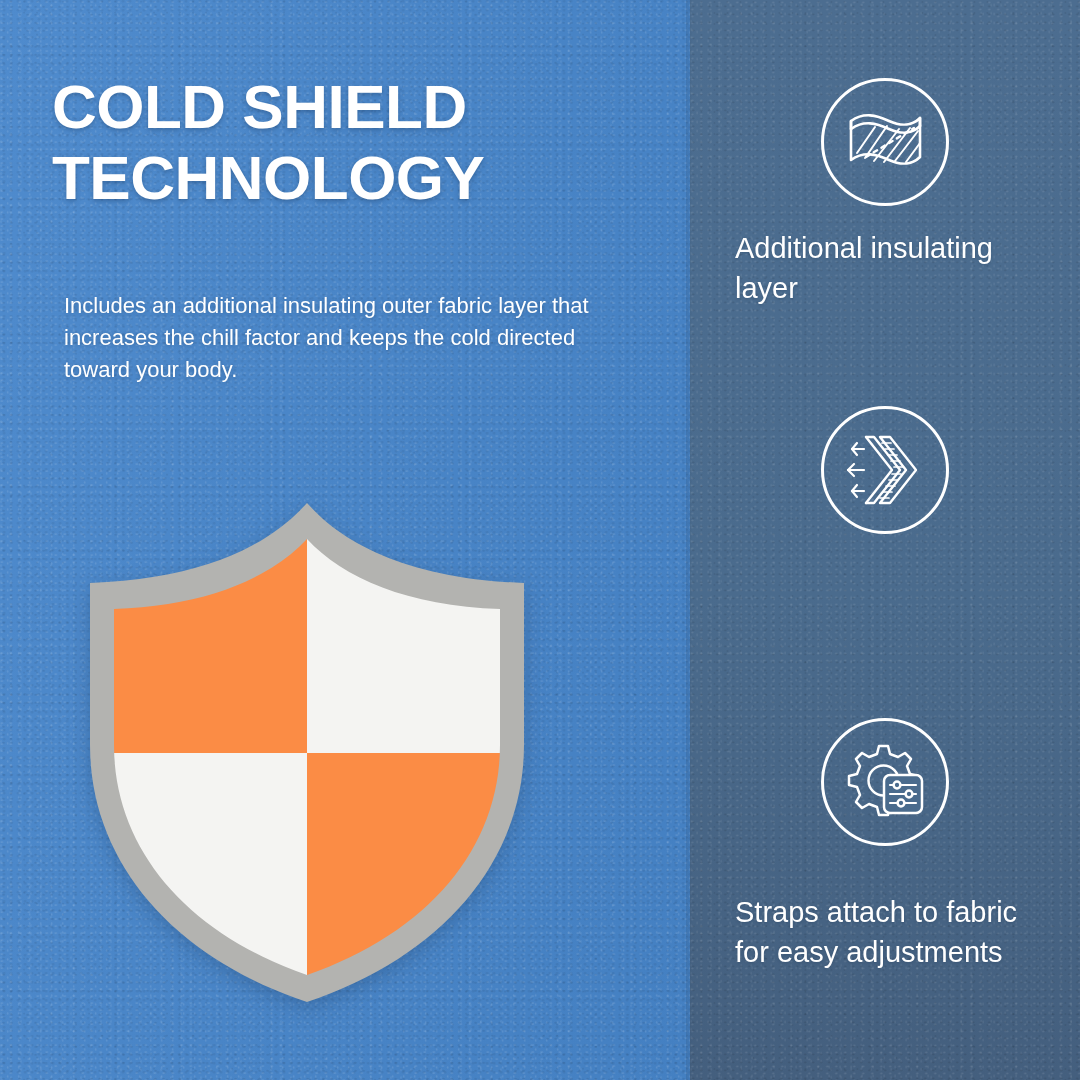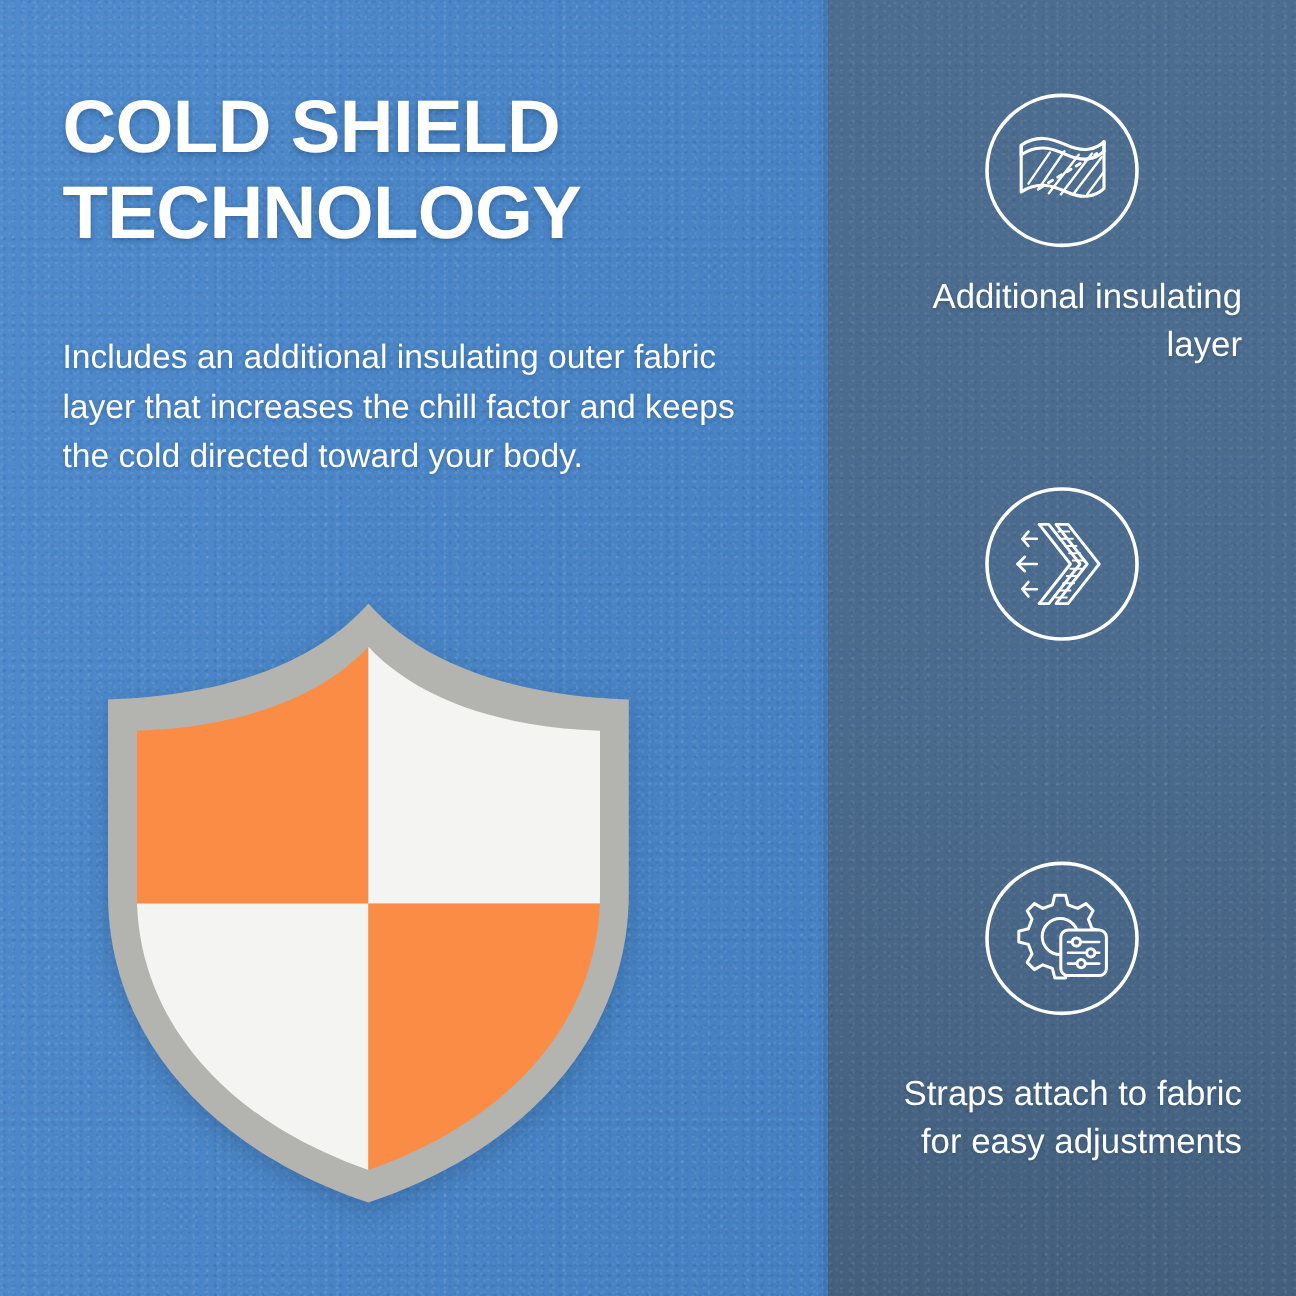--- a/index.html
+++ b/index.html
@@ -82,23 +82,23 @@
     line-height: 1.14;
     font-weight: 700;
     letter-spacing: -0.5px;
     text-shadow: 0 2px 5px rgba(20,50,85,.35);
   }
   .subcopy {
     position: absolute;
     left: 52px;
     top: 278px;
     width: 570px;
-    margin: 0;
+    margin: 12px;
     color: #ffffff;
-    font-size: 28px;
+    font-size: 22px;
     line-height: 1.46;
     font-weight: 400;
     text-shadow: 0 1px 4px rgba(20,50,85,.30);
   }
 
   
   .shield-wrap {
     position: absolute;
     left: 72px;
     top: 495px;
@@ -141,21 +141,21 @@
     align-items: center;
     justify-content: center;
     box-sizing: border-box;
   }
   .icon-circle svg {
     display: block;
   }
   .feature-caption {
     margin: 22px 0 0 0;
     width: 300px;
-    text-align: right;
+    text-align: left;
     color: #ffffff;
     font-size: 29px;
     line-height: 1.38;
     font-weight: 400;
     text-shadow: 0 1px 3px rgba(20,45,75,.28);
   }
 </style>
 </head>
 <body>
 

